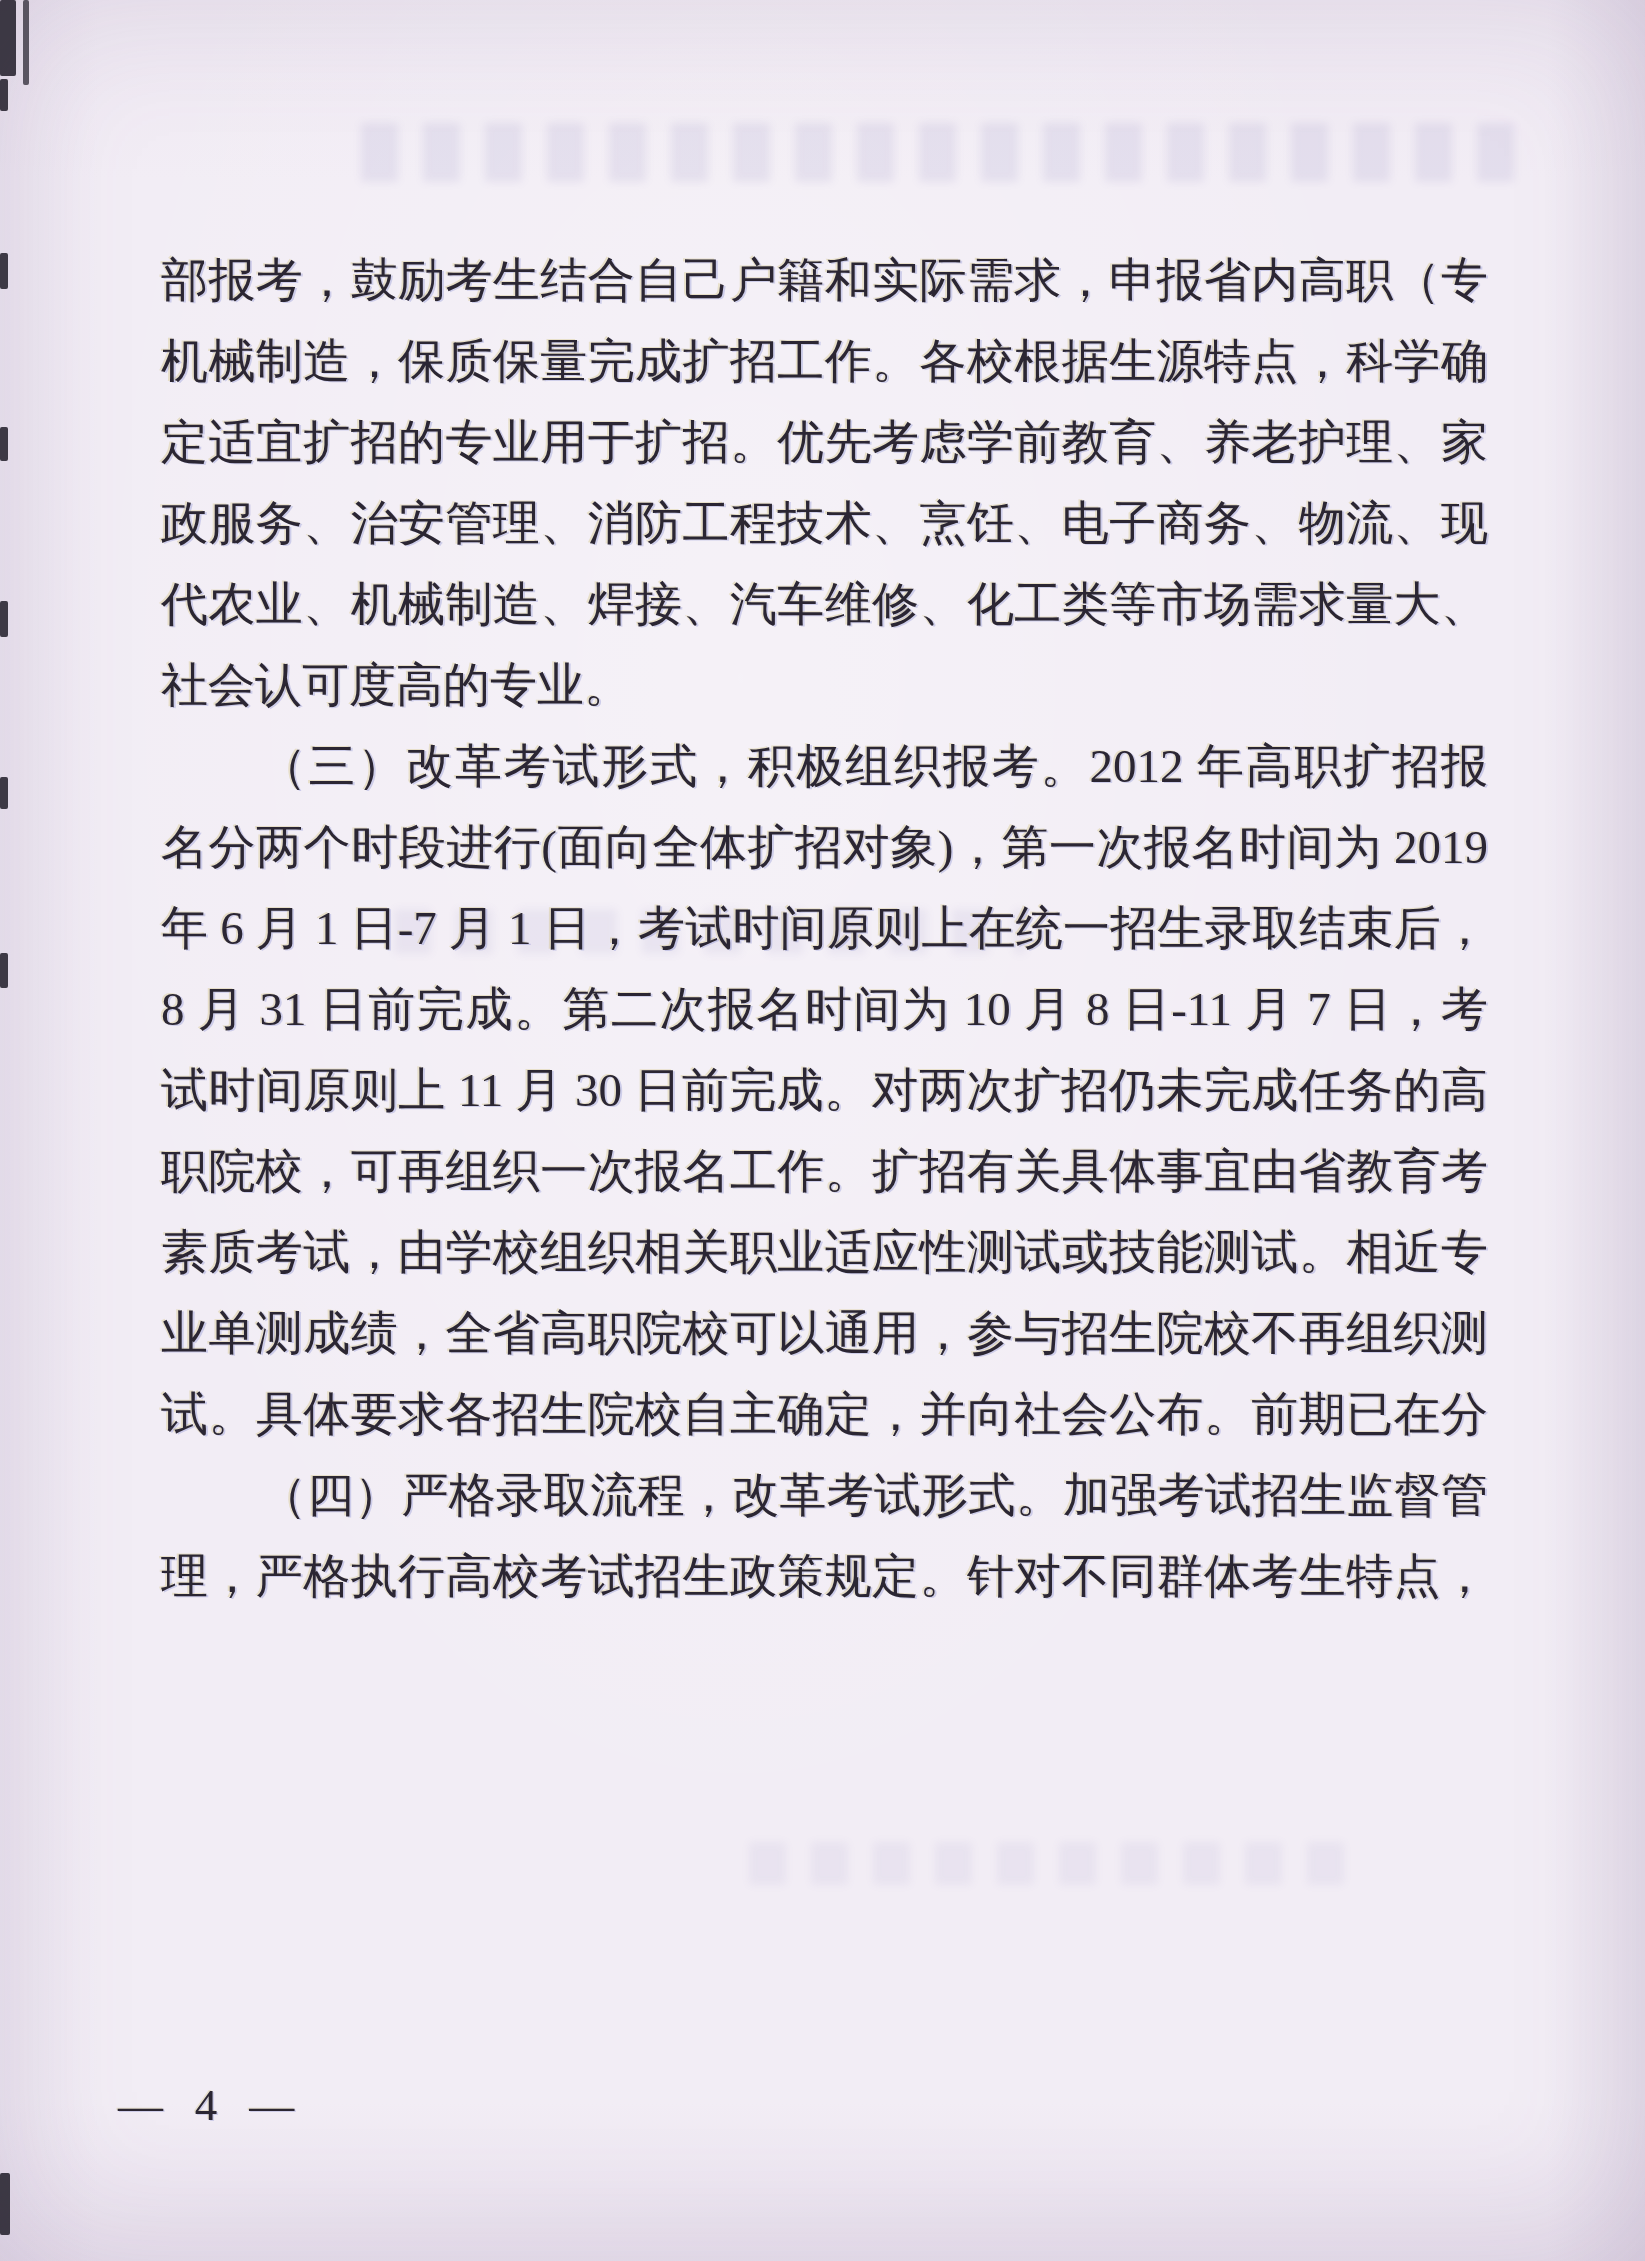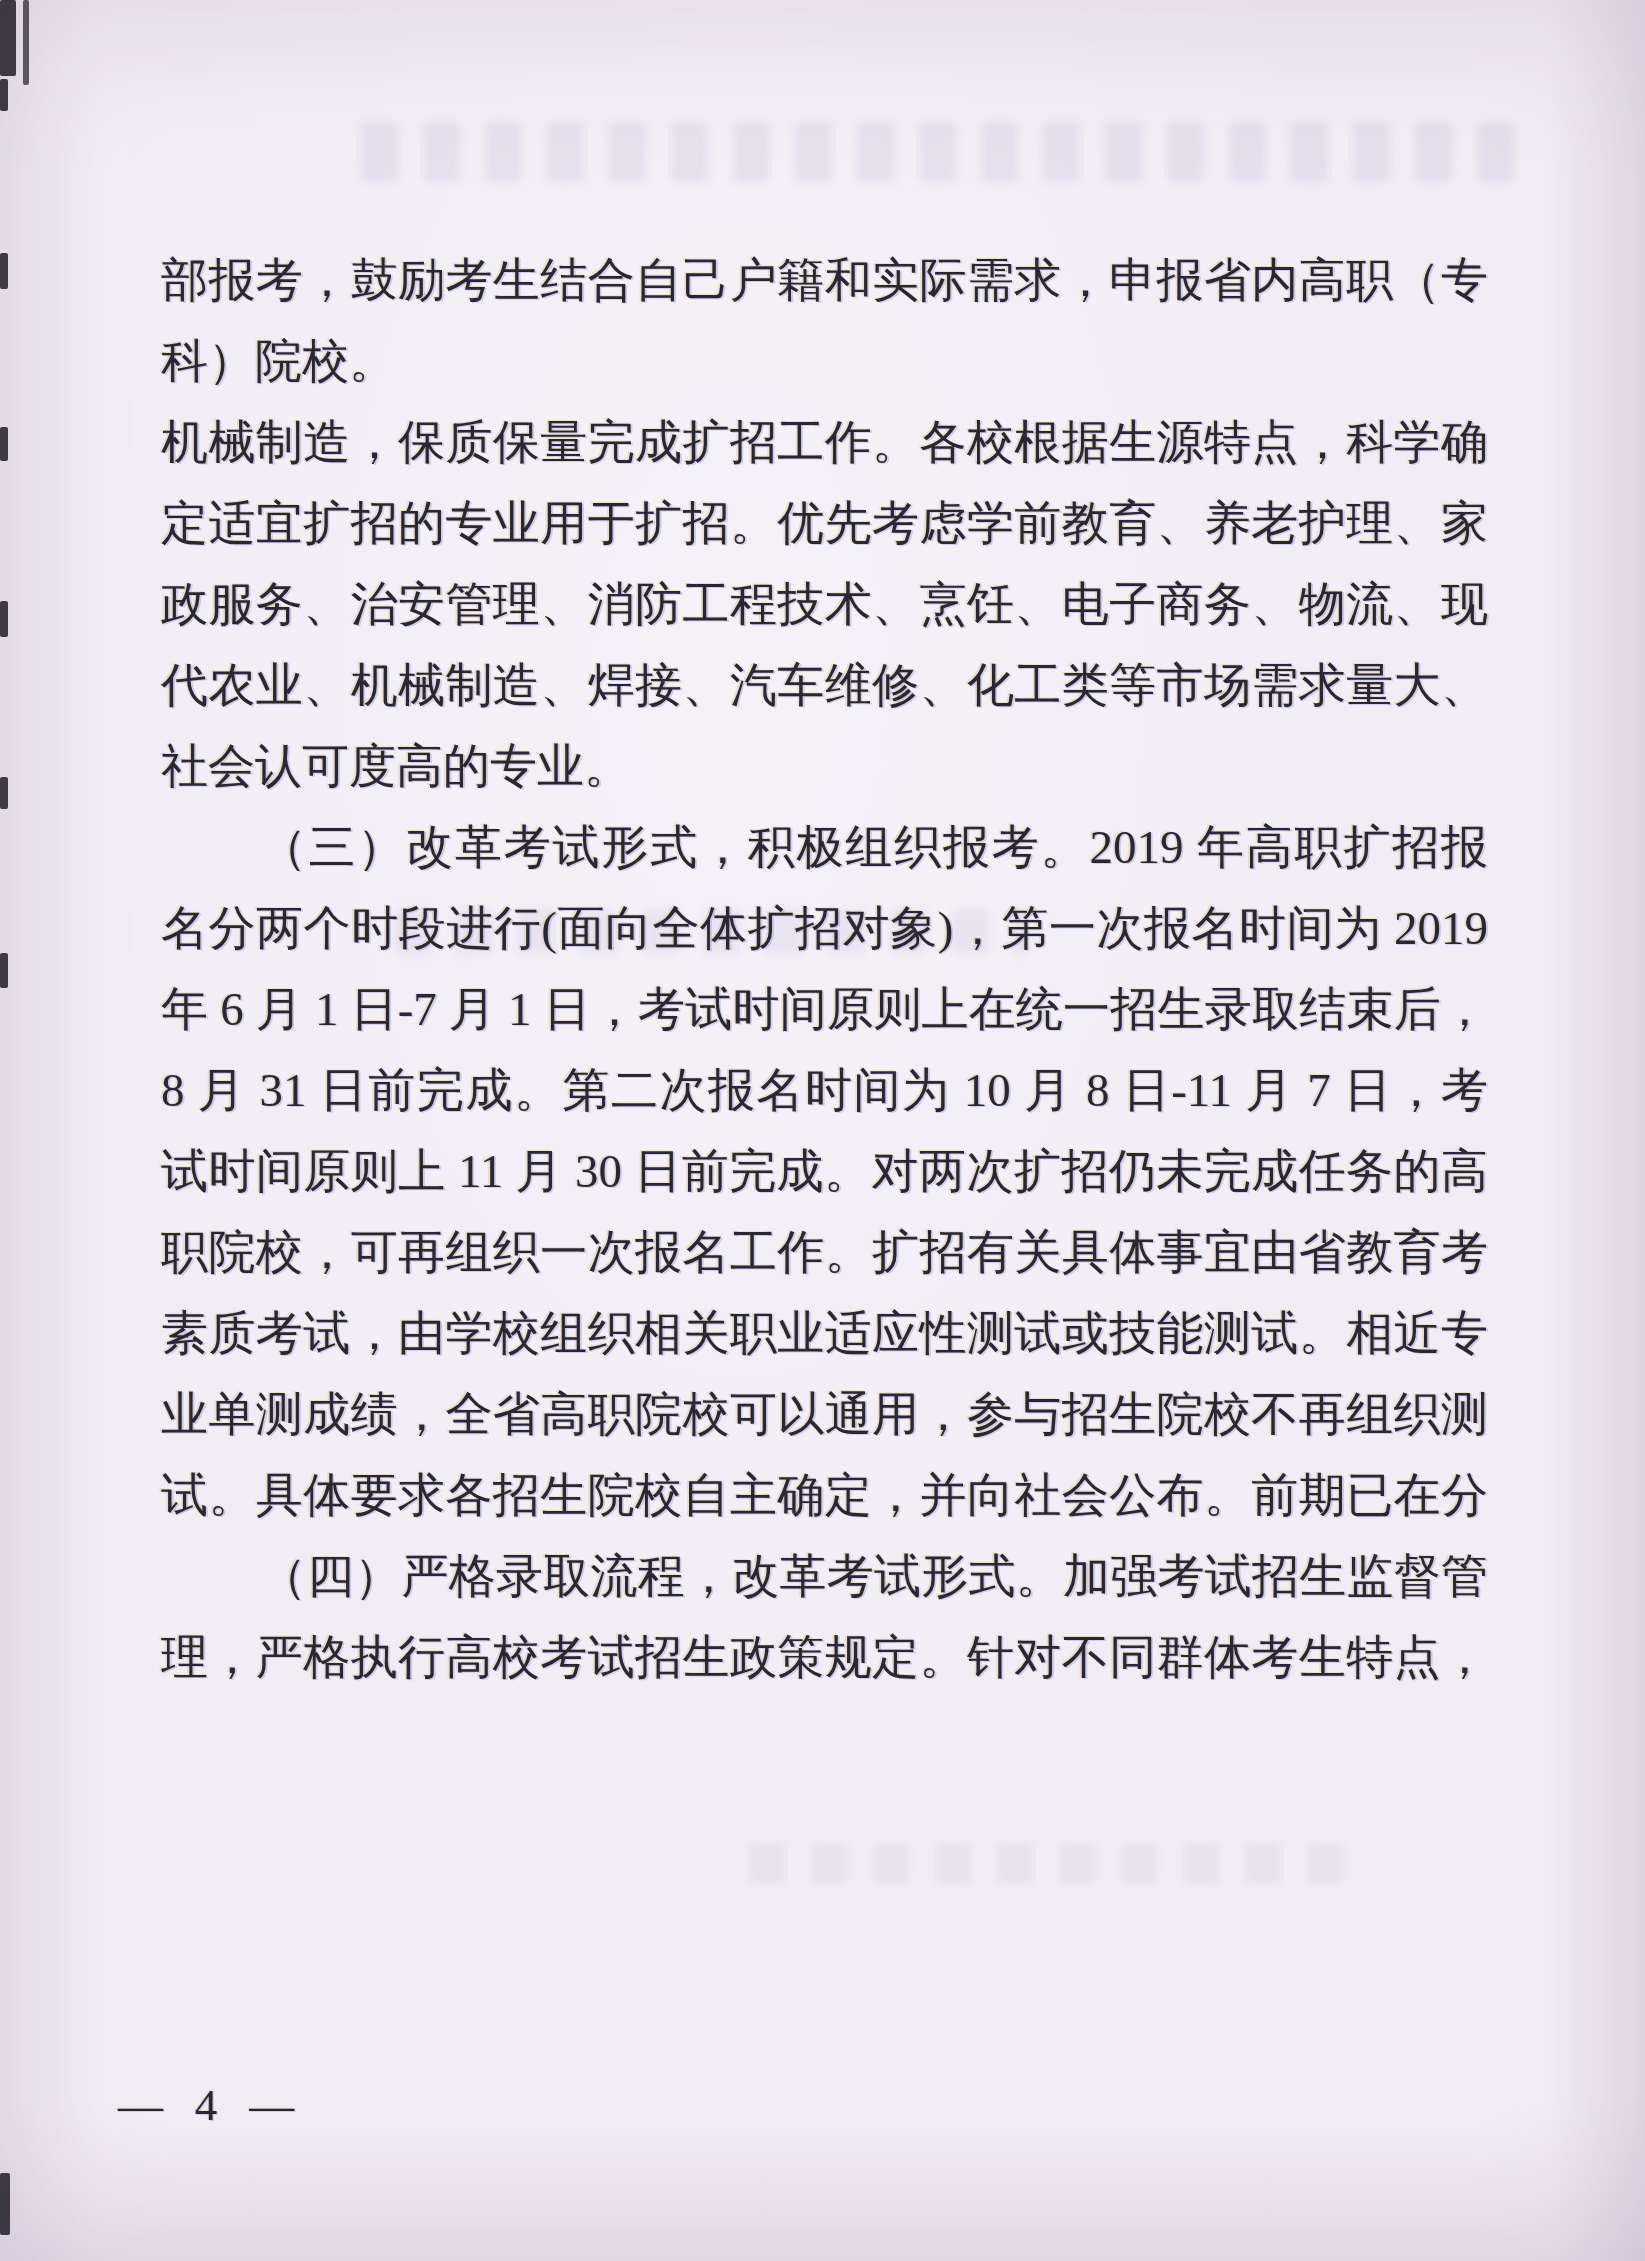--- a/index.html
+++ b/index.html
@@ -110,27 +110,26 @@
   <div class="artifact a-d1"></div>
   <div class="artifact a-d2"></div>
   <div class="artifact a-d3"></div>
   <div class="artifact a-d4"></div>
   <div class="artifact a-d5"></div>
   <div class="artifact a-d6"></div>
   <div class="artifact a-bottom"></div>
 
   <div class="textblock">
       <div class="line">部报考，鼓励考生结合自己户籍和实际需求，申报省内高职（专</div>
-      <div class="line short">科）院校。</div>
       <div class="line">机械制造，保质保量完成扩招工作。各校根据生源特点，科学确</div>
       <div class="line">定适宜扩招的专业用于扩招。优先考虑学前教育、养老护理、家</div>
       <div class="line">政服务、治安管理、消防工程技术、烹饪、电子商务、物流、现</div>
       <div class="line">代农业、机械制造、焊接、汽车维修、化工类等市场需求量大、</div>
       <div class="line short">社会认可度高的专业。</div>
-      <div class="line indent">（三）改革考试形式，积极组织报考。2019 年高职扩招报</div>
+      <div class="line indent">（三）改革考试形式，积极组织报考。2012 年高职扩招报</div>
       <div class="line">名分两个时段进行(面向全体扩招对象)，第一次报名时间为 2019</div>
       <div class="line">年 6 月 1 日-7 月 1 日，考试时间原则上在统一招生录取结束后，</div>
       <div class="line">8 月 31 日前完成。第二次报名时间为 10 月 8 日-11 月 7 日，考</div>
       <div class="line">试时间原则上 11 月 30 日前完成。对两次扩招仍未完成任务的高</div>
       <div class="line">职院校，可再组织一次报名工作。扩招有关具体事宜由省教育考</div>
       <div class="line">素质考试，由学校组织相关职业适应性测试或技能测试。相近专</div>
       <div class="line">业单测成绩，全省高职院校可以通用，参与招生院校不再组织测</div>
       <div class="line">试。具体要求各招生院校自主确定，并向社会公布。前期已在分</div>
       <div class="line indent">（四）严格录取流程，改革考试形式。加强考试招生监督管</div>
       <div class="line">理，严格执行高校考试招生政策规定。针对不同群体考生特点，</div>

